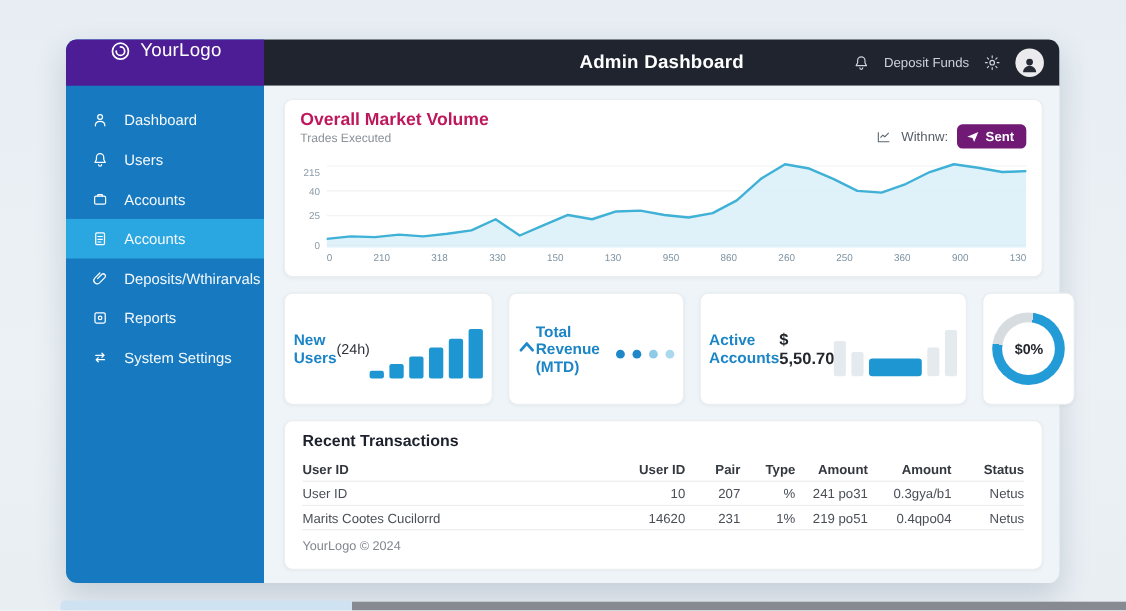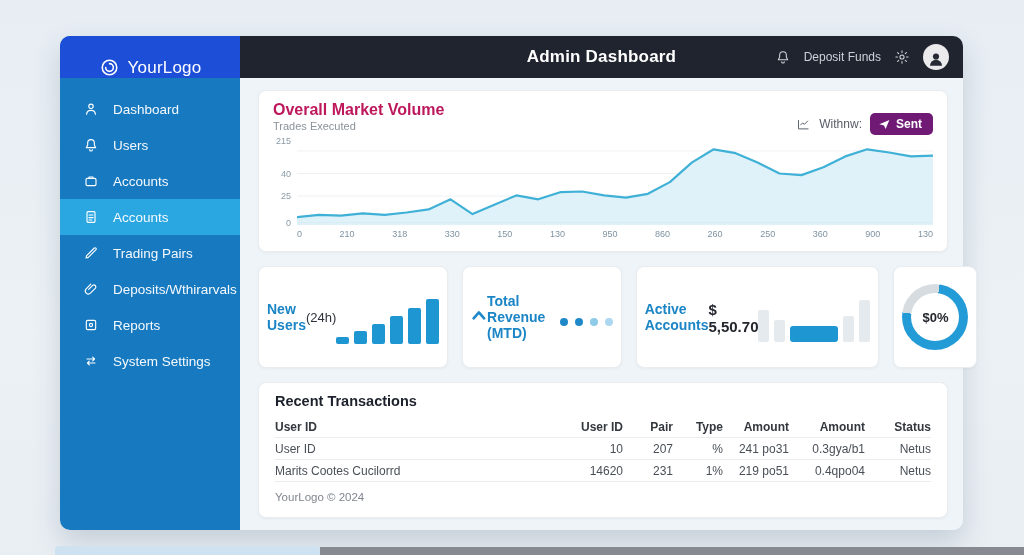--- a/index.html
+++ b/index.html
@@ -13,22 +13,22 @@
     position:absolute; left:60px; top:36px; width:903px; height:494px;
     border-radius:10px; box-shadow:0 12px 28px rgba(30,60,90,.18);
     background:#eff4f8;
   }
   
   .sidebar {
     position:absolute; left:0; top:0; width:180px; height:494px;
     background:#1779BF; border-radius:10px 0 0 10px; color:#fff;
   }
   .logo {
-    height:42px; background:#1d4ed8; border-radius:10px 0 0 0;
-    display:flex; align-items:flex-end; justify-content:center; gap:8px;
+    height:42px; background:#4c1d95; border-radius:10px 0 0 0;
+    display:flex; align-items:flex-start; justify-content:center; gap:8px;
     font-size:17px; font-weight:400; letter-spacing:.2px;
   }
   .logo svg { width:21px; height:21px; }
   .menu { padding-top:13px; }
   .menu-item {
     height:36px; display:flex; align-items:center; gap:14px;
     padding-left:23px; font-size:13.5px; cursor:pointer; color:#f4f9fd;
   }
   .menu-item.active { background:#2AA7E0; }
   .menu-item svg { width:16px; height:16px; stroke:#fff; fill:none;
@@ -150,26 +150,20 @@
             <path d="M9 8V6h6v2"></path>
           </svg>
           <span>Accounts</span>
         </div>
         <div class="menu-item active">
           <svg viewBox="0 0 24 24">
             <rect x="6" y="4" width="12" height="16" rx="1.5"></rect>
             <path d="M9 9h6M9 13h6M9 16.5h4"></path>
           </svg>
           <span>Accounts</span>
-        </div>
-        <div class="menu-item">
-          <svg viewBox="0 0 24 24">
-            <path d="M4.5 19.5l1-3.5L17 4.5a1.8 1.8 0 0 1 2.5 2.5L8 18.5l-3.5 1z"></path>
-          </svg>
-          <span>Trading Pairs</span>
         </div>
         <div class="menu-item">
           <svg viewBox="0 0 24 24">
             <path d="M8.5 12.5l6-6a3 3 0 0 1 4.2 4.2l-7.5 7.5a4.6 4.6 0 0 1-6.5-6.5l7-7"></path>
           </svg>
           <span>Deposits/Wthirarvals</span>
         </div>
         <div class="menu-item">
           <svg viewBox="0 0 24 24">
             <rect x="5" y="5" width="14" height="14" rx="2"></rect>
@@ -225,21 +219,21 @@
           <button class="sent-btn">
             <svg viewBox="0 0 24 24" fill="#fff">
               <path d="M2.5 11.5L21 3.5l-7 17-2.8-6.8z"></path>
             </svg>
             <span>Sent</span>
           </button>
         </div>
       </div>
       <div class="chart-zone">
         <div class="y-labels">
-            <span style="top: 0;">215</span>
+            <span style="top: 16px;">215</span>
             <span style="top: 32.52px;">40</span>
             <span style="top: 55.14px;">25</span>
             <span style="top: 81.66px;">0</span>
           </div>
         <div class="plot">
           <svg id="area-svg" viewBox="0 0 640 86" preserveAspectRatio="none">
               <line x1="0" y1="9.9" x2="640" y2="9.9" stroke="#eef1f3" stroke-width="1"></line>
               <line x1="0" y1="32.5" x2="640" y2="32.5" stroke="#eef1f3" stroke-width="1"></line>
               <line x1="0" y1="55.1" x2="640" y2="55.1" stroke="#eef1f3" stroke-width="1"></line>
               <line x1="0" y1="81.7" x2="640" y2="81.7" stroke="#c9d4da" stroke-width="1"></line>

